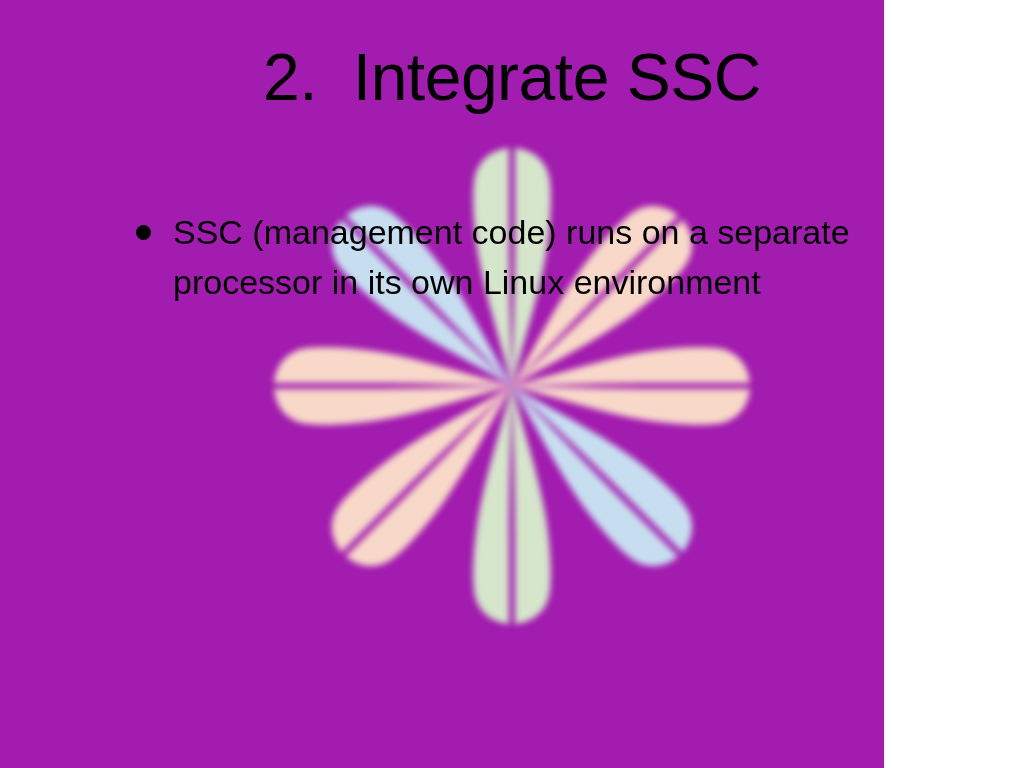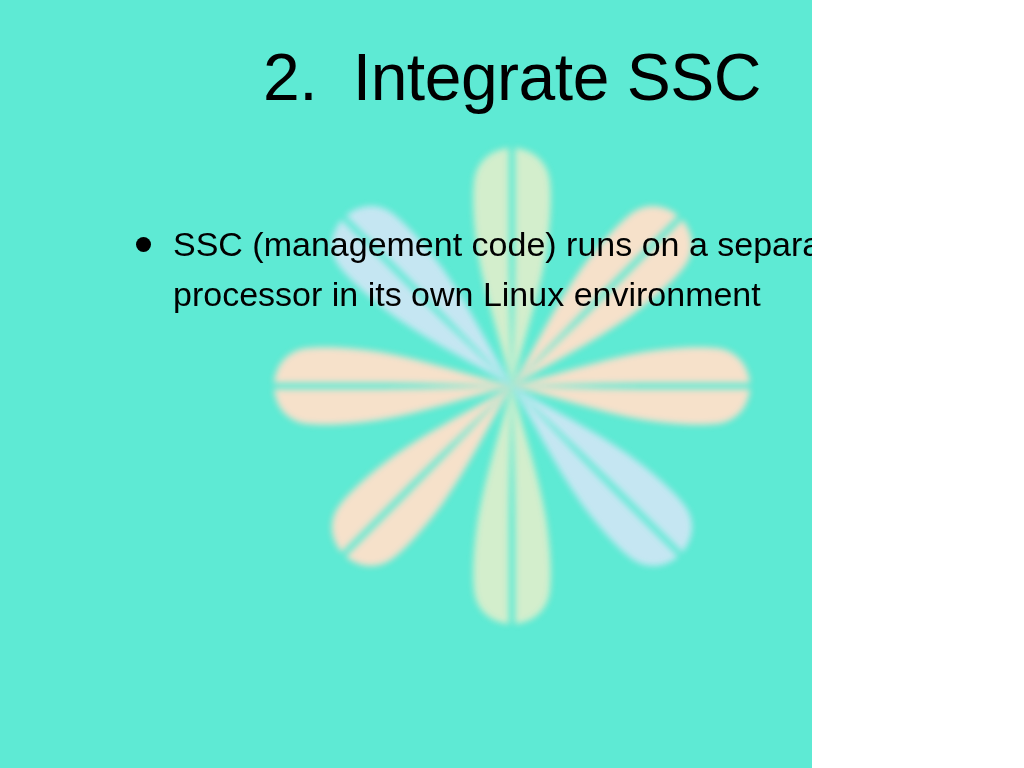--- a/index.html
+++ b/index.html
@@ -6,23 +6,23 @@
   html, body {
     margin: 0;
     padding: 0;
     background: #ffffff;
   }
   body {
     font-family: "Liberation Sans", sans-serif;
   }
   #slide {
     position: relative;
-    width: 812px;
+    width: 884px;
     height: 768px;
-    background: #5eead4;
+    background: #a21caf;
     overflow: hidden;
   }
 
   
   #watermark {
     position: absolute;
     left: 0;
     top: 0;
     width: 1024px;
     height: 768px;
@@ -54,21 +54,21 @@
     top: 203px;
     width: 812px;
     z-index: 2;
     margin: 0;
     padding: 0;
     list-style: none;
   }
   .bullet-item {
     position: relative;
     padding-left: 43px;
-    margin: 16px 0 22px 0;
+    margin: 4px 0 22px 0;
     font-family: "Liberation Sans", sans-serif;
     font-weight: 400;
     font-size: 34px;
     line-height: 50px;
     color: #000000;
   }
   .bullet-item:last-child {
     margin-bottom: 0;
   }
   .bullet-marker {

